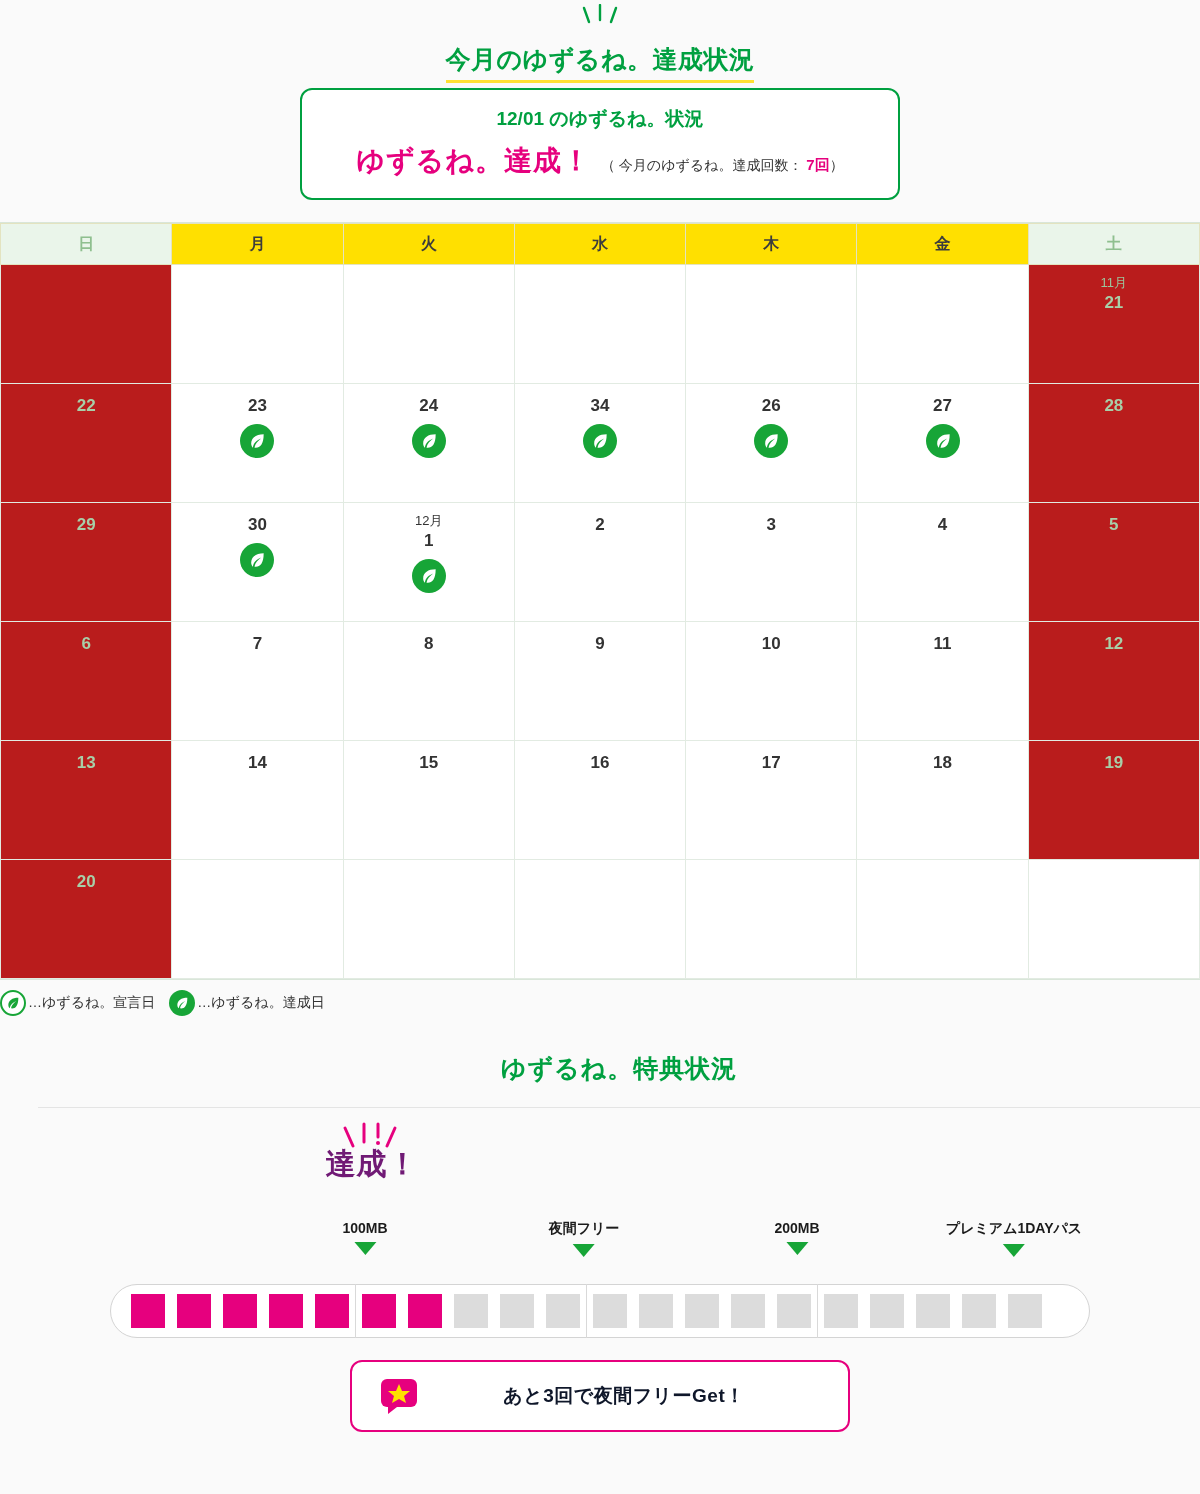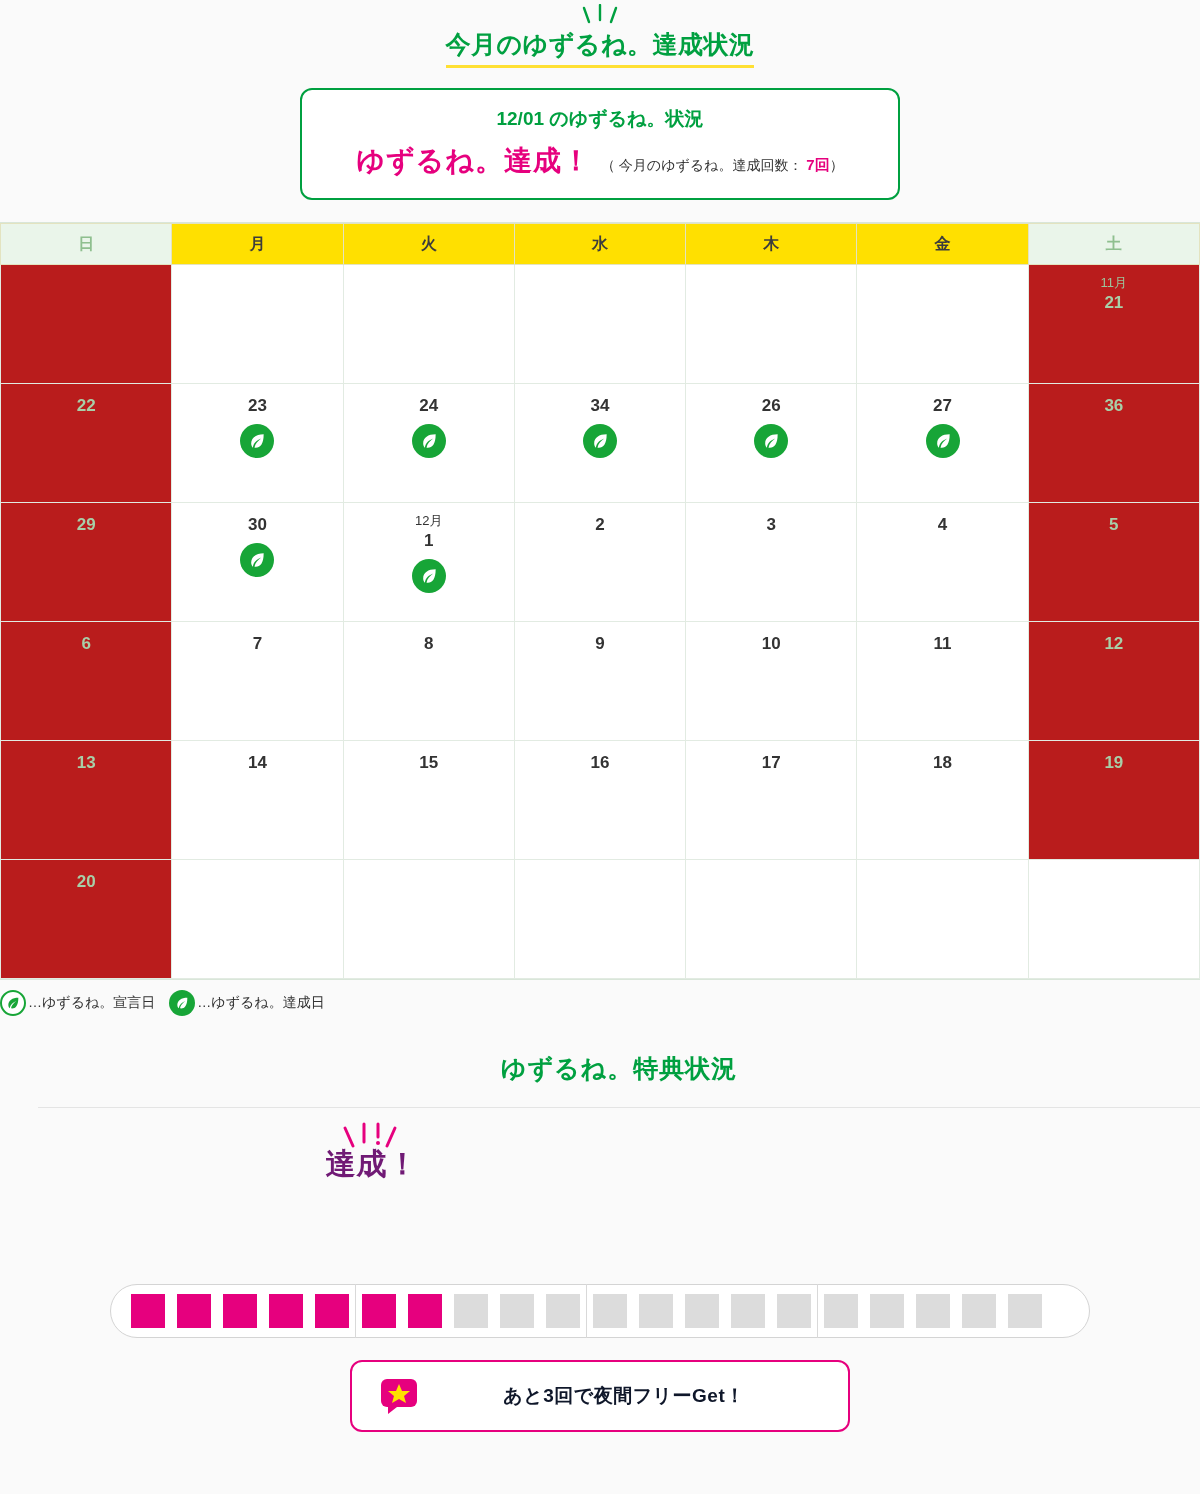--- a/index.html
+++ b/index.html
@@ -28,20 +28,21 @@
     width:60px;height:26px;
   }
   .header-title{
     display:inline-block;
     font-size:25px;
     font-weight:bold;
     color:#00a040;
     border-bottom:3px solid #ffe033;
     padding-bottom:4px;
     letter-spacing:.5px;
+    margin-top:15px;
   }
 
   
   .status-card{
     width:600px;
     margin:22px auto 0;
     border:2px solid #00a040;
     border-radius:12px;
     background:#fff;
     text-align:center;
@@ -385,21 +386,21 @@
                 <div class="daynum">27</div>
                 <div class="badge">
                   <svg width="20" height="20" viewBox="0 0 24 24">
                     <path d="M20 4c-9 0-15 4-15 11 0 2 1 4 2 5 1-6 5-9 10-11-4 3-7 6-8 11 6 1 11-3 11-16z" fill="#ffffff"></path>
                   </svg>
                 </div>
               </div>
             </td>
             <td class="other">
               <div class="daycell">
-                <div class="daynum dim">36</div>
+                <div class="daynum dim">28</div>
               </div>
             </td>
           </tr>
           <tr>
             <td class="other">
               <div class="daycell">
                 <div class="daynum dim">29</div>
               </div>
             </td>
             <td>
@@ -576,20 +577,38 @@
           <line x1="12" y1="6" x2="20" y2="24"></line>
           <line x1="31" y1="2" x2="31" y2="20"></line>
           <line x1="62" y1="6" x2="54" y2="24"></line>
         </g>
         <line x1="45" y1="2" x2="45" y2="15" stroke="#e6007e" stroke-width="3" stroke-linecap="round"></line>
         <circle cx="45" cy="21" r="2" fill="#e6007e"></circle>
       </svg>
       <div class="ach-text">達成！</div>
     </div>
 
+    <div class="marks" id="marks">
+        <div class="mark" style="left: 365px;">
+          <div class="mlabel">100MB</div>
+          <div class="arrow"></div>
+        </div>
+        <div class="mark" style="left: 584px;">
+          <div class="mlabel">夜間フリー</div>
+          <div class="arrow"></div>
+        </div>
+        <div class="mark" style="left: 797px;">
+          <div class="mlabel">200MB</div>
+          <div class="arrow"></div>
+        </div>
+        <div class="mark" style="left: 1014px;">
+          <div class="mlabel">プレミアム1DAYパス</div>
+          <div class="arrow"></div>
+        </div>
+      </div>
 
     <div class="bar-wrap" id="gauge">
         <div class="seg-group">
           <span class="cell on"></span>
           <span class="cell on"></span>
           <span class="cell on"></span>
           <span class="cell on"></span>
           <span class="cell on"></span>
         </div>
         <div class="seg-group">

